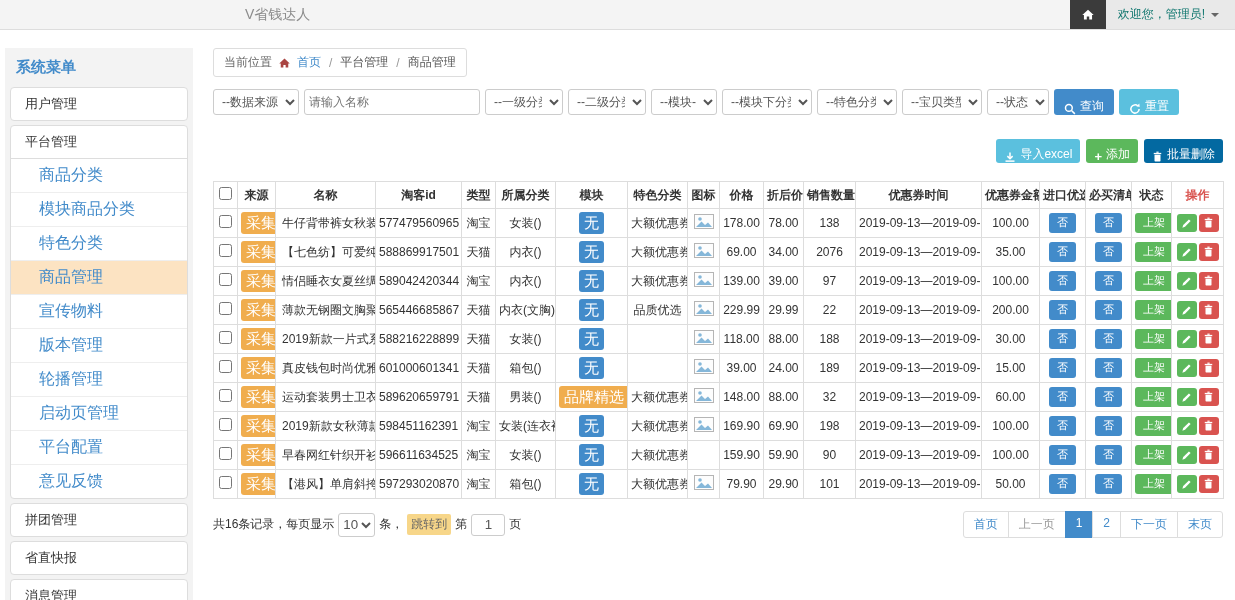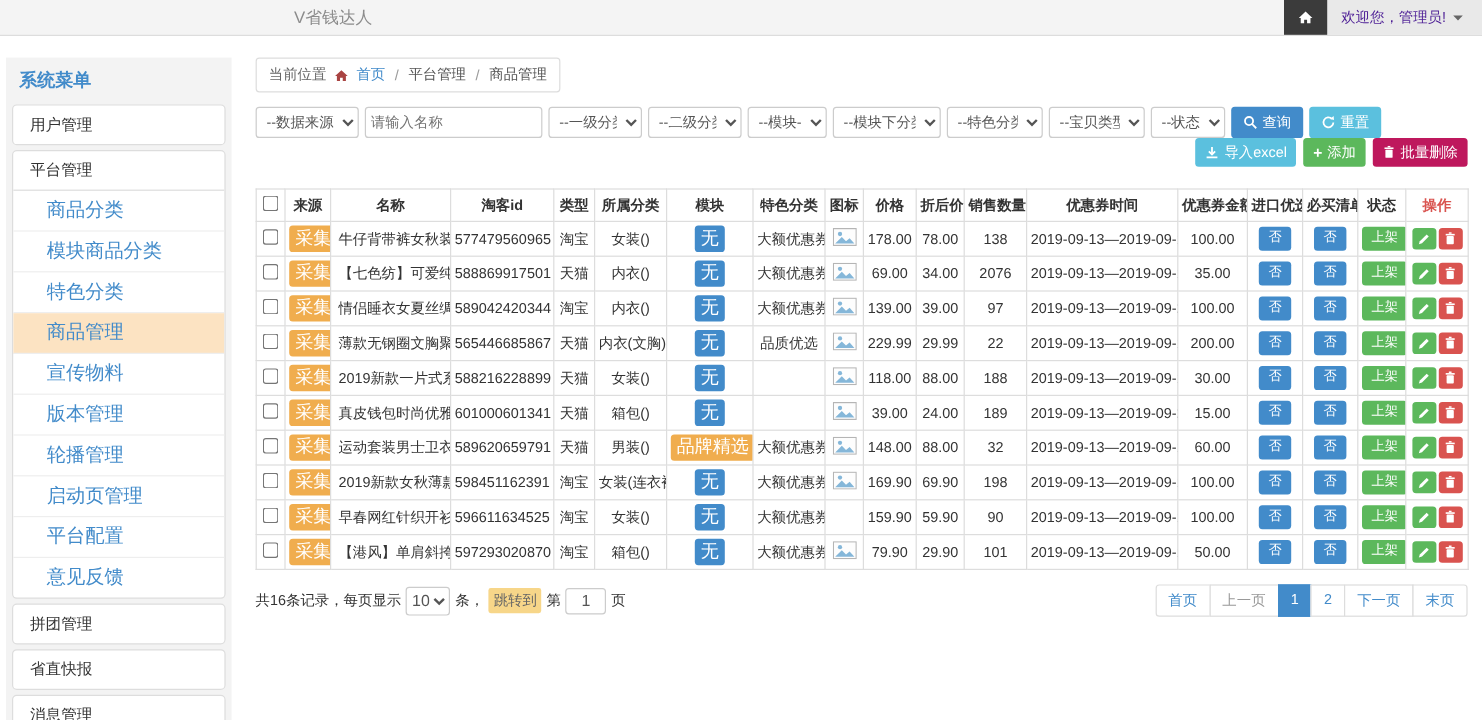--- a/index.html
+++ b/index.html
@@ -4,49 +4,49 @@
 <style>
 *{box-sizing:border-box;margin:0;padding:0}
 html,body{width:1235px;height:600px;overflow:hidden}
 body{font-family:"Liberation Sans","DejaVu Sans",sans-serif;font-size:12px;color:#333;background:#fff}
 a{text-decoration:none;cursor:pointer}
 
 .topbar{height:30px;background:#f4f4f4;border-bottom:1px solid #ddd;display:flex;align-items:center}
 .brand{margin-left:245px;font-size:14px;color:#8c8c8c}
 .topbar-right{margin-left:auto;height:100%;display:flex;align-items:center;background:#e9e9e9}
 .home-btn{width:36px;height:100%;background:#3b3b3b;display:flex;align-items:center;justify-content:center;cursor:pointer}
-.welcome{padding:0 16px 0 12px;color:#4c1d95;display:flex;align-items:center;gap:6px;cursor:pointer}
+.welcome{padding:0 16px 0 12px;color:#0f766e;display:flex;align-items:center;gap:6px;cursor:pointer}
 .caret{width:0;height:0;border-left:4px solid transparent;border-right:4px solid transparent;border-top:4px solid #666}
 
 .layout{display:flex;align-items:flex-start;min-height:532px}
 .sidebar{width:188px;background:#f3f3f3;margin:18px 0 0 5px;padding:0 5px 6px;min-height:512px}
 .sidebar-title{color:#428bca;font-size:15px;font-weight:bold;padding:10px 6px 10px}
 .panel{background:#fff;border:1px solid #ddd;border-radius:4px;margin-bottom:4px;overflow:hidden}
 .panel-head{padding:7px 14px;font-size:13px;color:#333;cursor:pointer}
 .submenu{border-top:1px solid #ddd}
 .submenu-item{padding:6px 14px 6px 28px;font-size:16px;color:#428bca;border-bottom:1px solid #eee;cursor:pointer}
 .submenu-item:last-child{border-bottom:none}
 .submenu-item.active{background:#fce3c2}
 .main{flex:1;padding:18px 12px 0 20px;min-width:0}
 
 .breadcrumb{display:inline-flex;align-items:center;gap:6px;border:1px solid #ddd;border-radius:3px;background:#fff;padding:5px 10px;font-size:12px;color:#666}
 .breadcrumb a{color:#428bca}
 .bc-sep{color:#999;padding:0 2px}
 .bc-item{color:#555;cursor:pointer}
 
 .filter-bar{margin-top:12px;display:flex;align-items:center;gap:5px;flex-wrap:nowrap}
 .f-select,.f-input{height:26px;border:1px solid #ccc;border-radius:3px;font-size:12px;color:#555;background:#fff;padding:0 4px}
-.btn{display:inline-flex;align-items:center;gap:4px;border:none;border-radius:3px;color:#fff;font-size:12px;height:26px;padding:0 10px;cursor:pointer;white-space:nowrap}
+.btn{display:inline-flex;align-items:flex-end;gap:4px;border:none;border-radius:3px;color:#fff;font-size:12px;height:26px;padding:0 10px;cursor:pointer;white-space:nowrap}
 .btn-primary{background:#428bca}
 .btn-info{background:#5bc0de}
 .btn-success{background:#5cb85c}
-.btn-danger-light{background:#be185d}
+.btn-danger-light{background:#0369a1}
 .btn .plus{font-weight:bold;font-size:13px;line-height:1}
 
-.toolbar{margin-top:0;display:flex;justify-content:flex-end;gap:6px}
+.toolbar{margin-top:24px;display:flex;justify-content:flex-end;gap:6px}
 .toolbar .btn{height:24px;padding:0 8px}
 
 .grid{width:100%;border-collapse:collapse;margin-top:18px;table-layout:fixed}
 .grid th,.grid td{border:1px solid #ddd;padding:3px 3px;text-align:center;white-space:nowrap;overflow:hidden;font-size:12px;height:27px;vertical-align:middle}
 .grid th{font-weight:bold;color:#333;background:#fff}
 .grid th.op-col{color:#d9534f}
 .grid td.name-cell{text-align:left;padding-left:6px}
 .badge{display:inline-block;padding:2px 5px;border-radius:3px;color:#fff;font-size:15px;line-height:1.2}
 .badge.orange{background:#f0ad4e}
 .badge.blue{background:#428bca}
@@ -138,21 +138,21 @@
         </span>
       <a>首页</a>
       <span class="bc-sep">/</span>
       <span class="bc-item">平台管理</span>
       <span class="bc-sep">/</span>
       <span class="bc-item">商品管理</span>
     </div>
 
     <div class="filter-bar" id="filter-bar">
       <select class="f-select" style="width: 86px;"><option>--数据来源--</option></select>
-        <input class="f-input" placeholder="请输入名称" style="width: 148px;">
+        <input class="f-input" placeholder="请输入名称" style="width: 176px;">
         <select class="f-select" style="width: 78px;"><option>--一级分类--</option></select>
         <select class="f-select" style="width: 78px;"><option>--二级分类--</option></select>
         <select class="f-select" style="width: 66px;"><option>--模块--</option></select>
         <select class="f-select" style="width: 90px;"><option>--模块下分类--</option></select>
         <select class="f-select" style="width: 80px;"><option>--特色分类--</option></select>
         <select class="f-select" style="width: 80px;"><option>--宝贝类型--</option></select>
         <select class="f-select" style="width: 62px;"><option>--状态--</option></select>
         <button class="btn btn-primary" id="search-btn">
         <span class="icon" id="ic-search">
             <svg width="12" height="12" viewBox="0 0 16 16">

